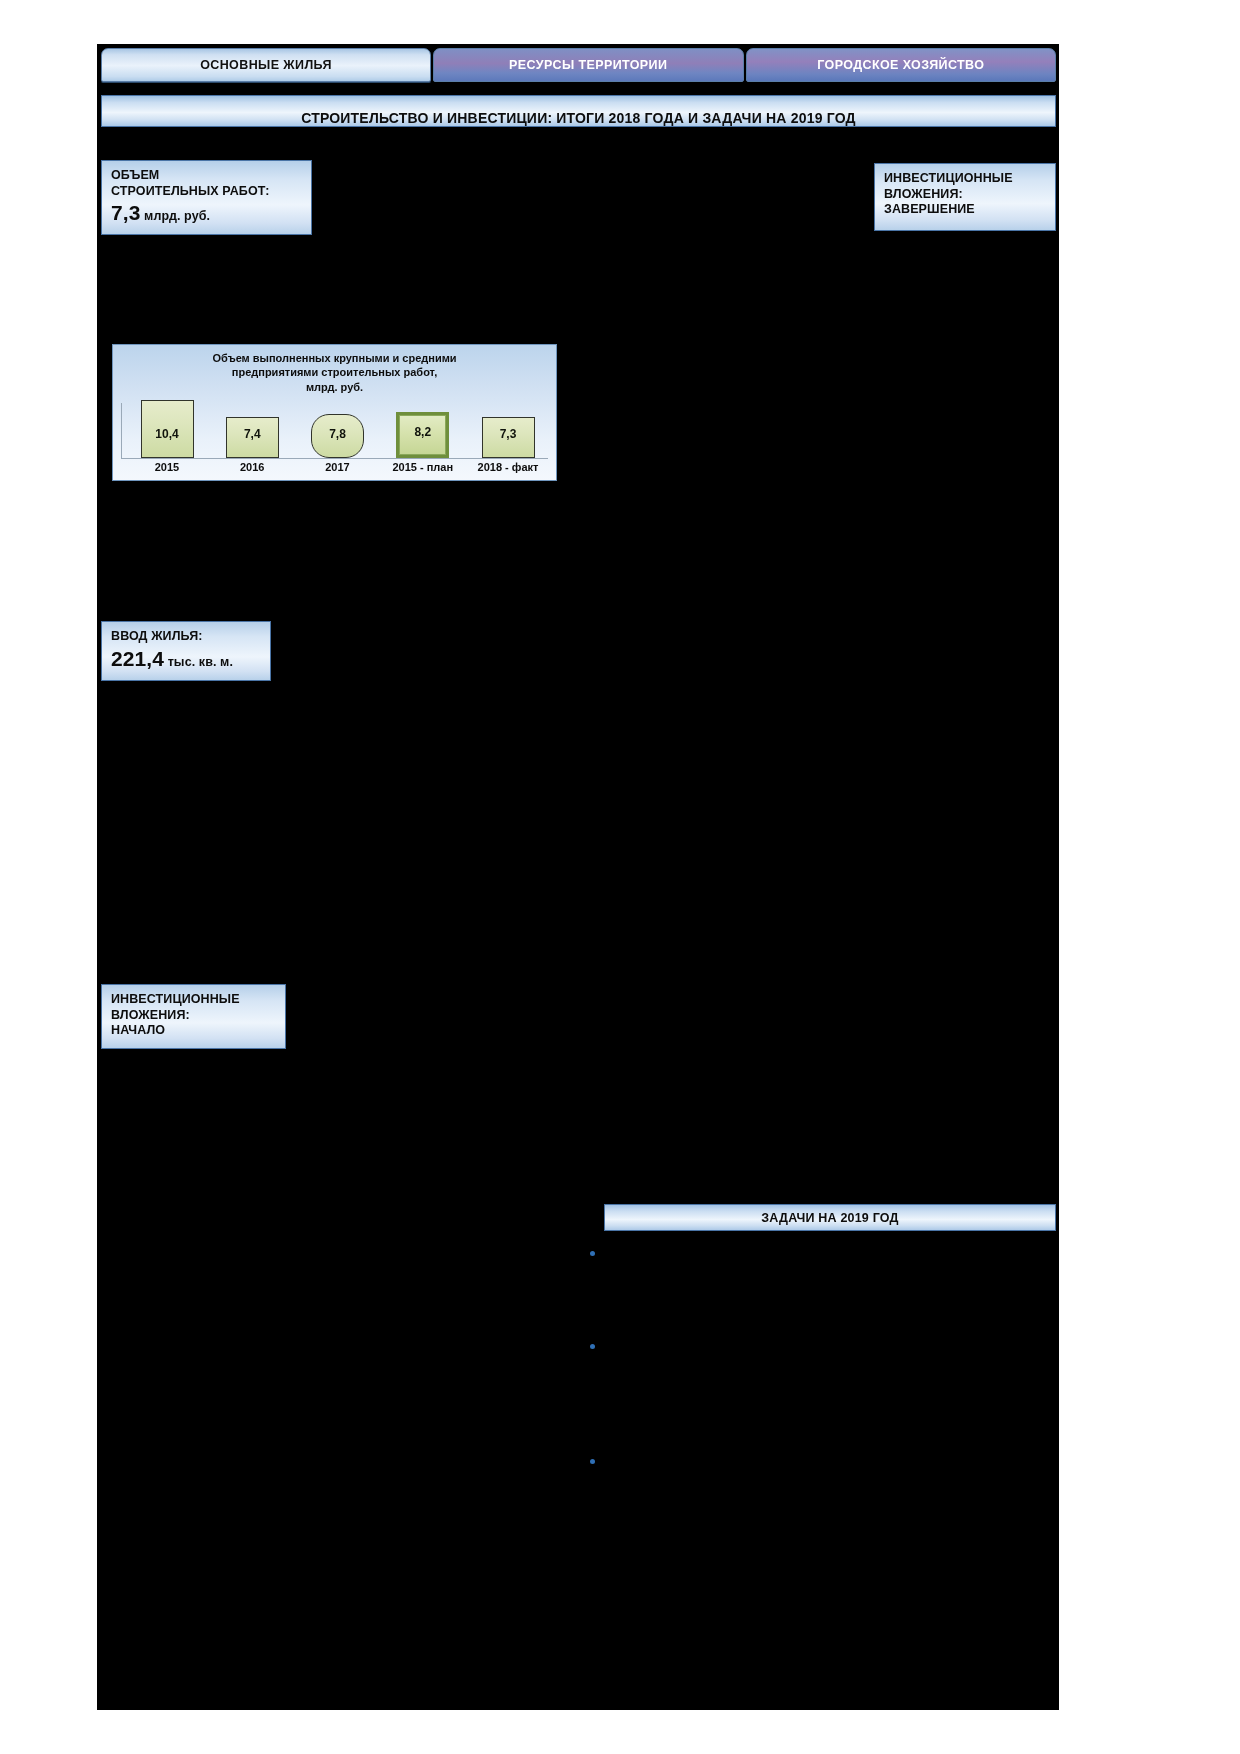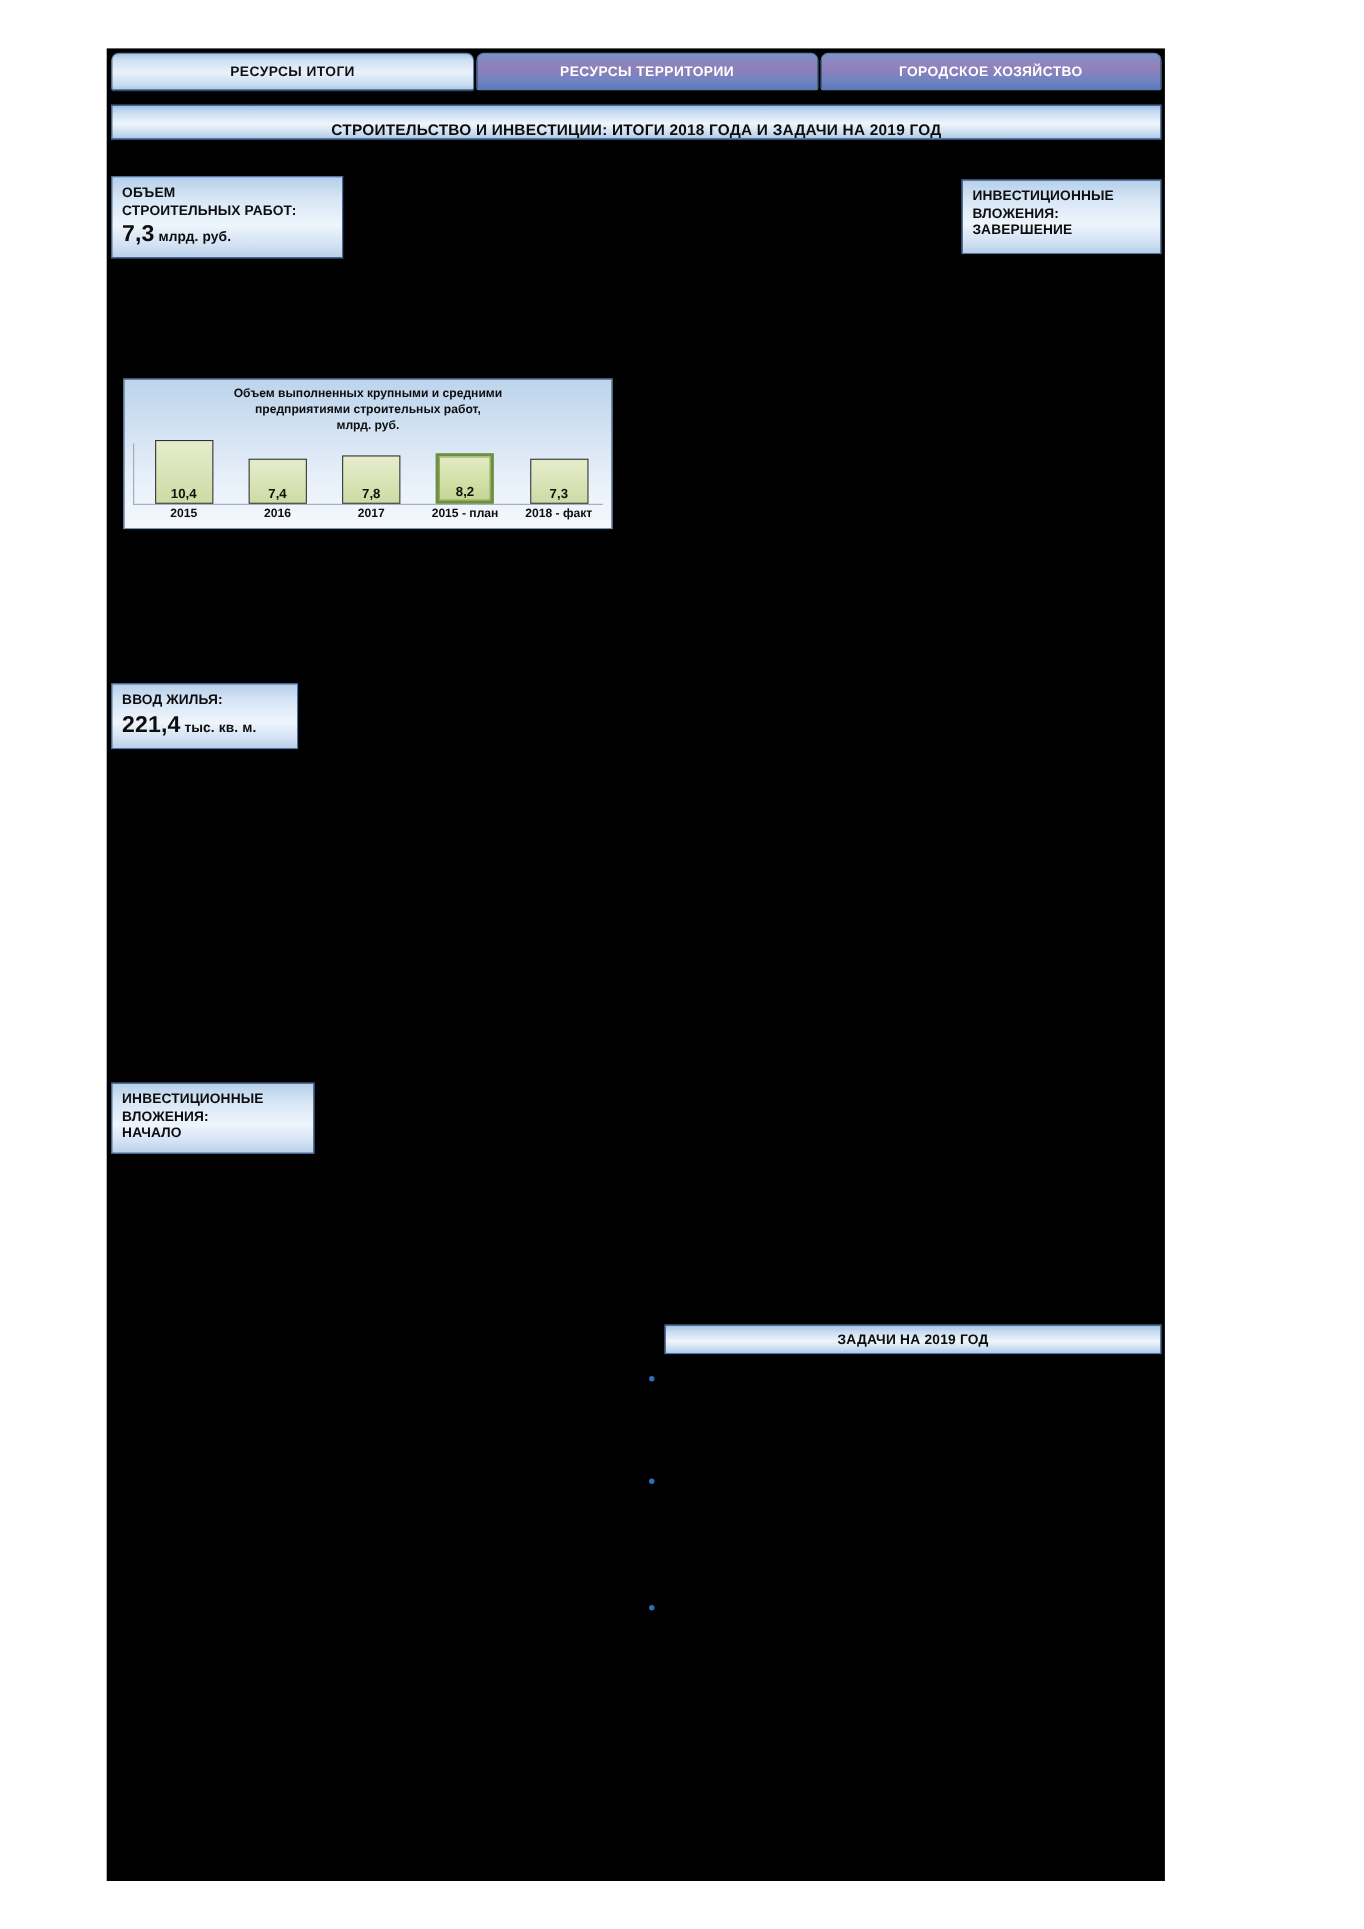--- a/index.html
+++ b/index.html
@@ -145,21 +145,21 @@
     display:flex;flex-direction:column;align-items:center;
   }
   .bar{
     width:53px;
     box-sizing:border-box;
     border:1px solid #31342b;
     background:linear-gradient(180deg,#e6eccb 0%,#dde6bd 40%,#cddba3 100%);
     display:flex;align-items:flex-end;justify-content:center;
     color:#10130c;
     font-size:12px;font-weight:bold;
-    padding-bottom:1px;
+    padding-bottom:16px;
   }
   .bar.highlight{
     border:3px solid #6f8f3c;
     background:linear-gradient(180deg,#e3ecc5 0%,#d6e2ad 45%,#c5d694 100%);
     box-shadow:inset 0 0 0 1px #8aa85a;
   }
   .xlabels{
     position:absolute;
     left:10px; right:4px; bottom:1px;
     height:16px;
@@ -209,21 +209,21 @@
 </style>
 </head>
 <body>
 
 <div class="page">
 
   <div class="slide"></div>
 
   <div class="tabstrip">
     <div class="tab active">
-      <span>РЕСУРСЫ ИТОГИ</span>
+      <span>ОСНОВНЫЕ ЖИЛЬЯ</span>
     </div>
     <div class="tab inactive">
       <span>РЕСУРСЫ ТЕРРИТОРИИ</span>
     </div>
     <div class="tab inactive t3">
       <span>ГОРОДСКОЕ ХОЗЯЙСТВО</span>
     </div>
   </div>
 
   <div class="titlebar">
@@ -259,21 +259,21 @@
           <div class="bar" id="bar-0" style="height: 58px;">
             <span>10,4</span>
           </div>
         </div>
         <div class="barwrap">
           <div class="bar" id="bar-1" style="height: 41px;">
             <span>7,4</span>
           </div>
         </div>
         <div class="barwrap">
-          <div class="bar" id="bar-2" style="height: 44px;">
+          <div class="bar" id="bar-2" style="height: 44px; border-radius: 18px;">
             <span>7,8</span>
           </div>
         </div>
         <div class="barwrap">
           <div class="bar highlight" id="bar-3" style="height: 46px;">
             <span>8,2</span>
           </div>
         </div>
         <div class="barwrap">
           <div class="bar" id="bar-4" style="height: 41px;">

